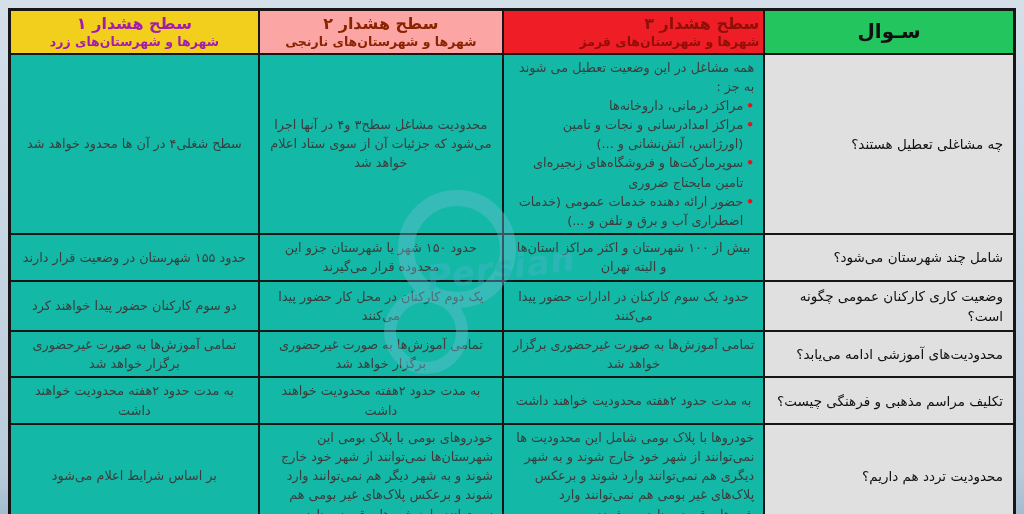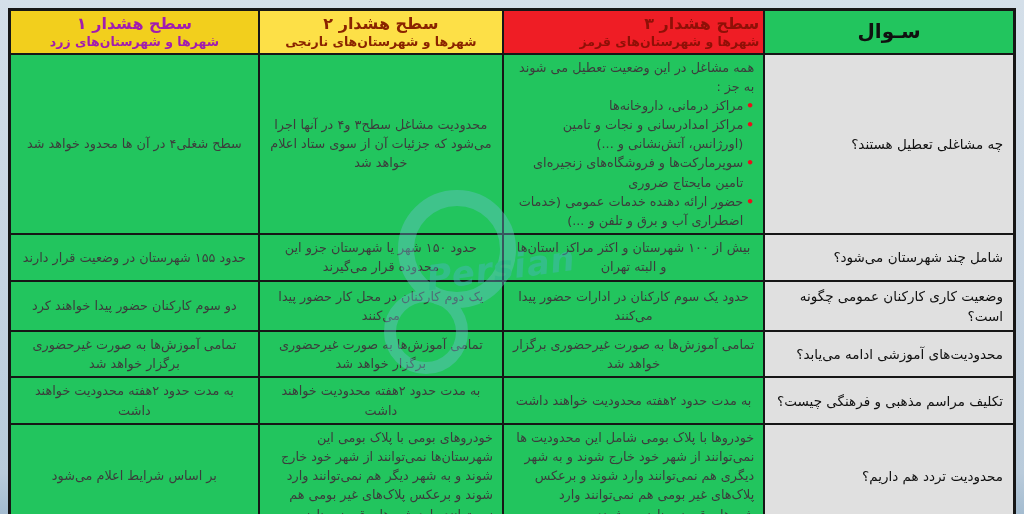--- a/index.html
+++ b/index.html
@@ -28,32 +28,32 @@
     border:2px solid #161616;
     box-sizing:border-box;
     vertical-align:middle;
     overflow:hidden;
   }
   
   th{padding:2px 4px;text-align:center;}
   th.q-head{background:#22c55e;color:#101010;}
   th.q-head .h-title{font-size:20px;}
   th.red-head{background:#ef1d25;color:#8f1007;text-align:right;}
-  th.orange-head{background:#fde047;color:#8a2300;}
+  th.orange-head{background:#fca5a5;color:#8a2300;}
   th.yellow-head{background:#f2cf1d;color:#a21caf;}
   .h-title{font-weight:bold;font-size:16px;line-height:1.25;}
   .h-sub{font-weight:bold;font-size:12.5px;line-height:1.3;}
   
   td.q-cell{
     background:#e0e0e0;color:#101010;
     font-weight:normal;font-size:13.5px;
     text-align:right;padding:4px 10px;line-height:1.5;
   }
   td.ans{
-    background:#22c55e;color:#3c3c3c;
+    background:#14b8a6;color:#3c3c3c;
     font-size:12.8px;text-align:center;
     padding:3px 8px;line-height:1.5;
   }
   td.ans.para{text-align:right;padding:3px 9px;}
   .intro{text-align:right;}
   .bullet{position:relative;padding-right:11px;text-align:right;}
   .bullet::before{
     content:"•";
     position:absolute;right:0;top:0;
     color:#e8111c;font-weight:bold;

